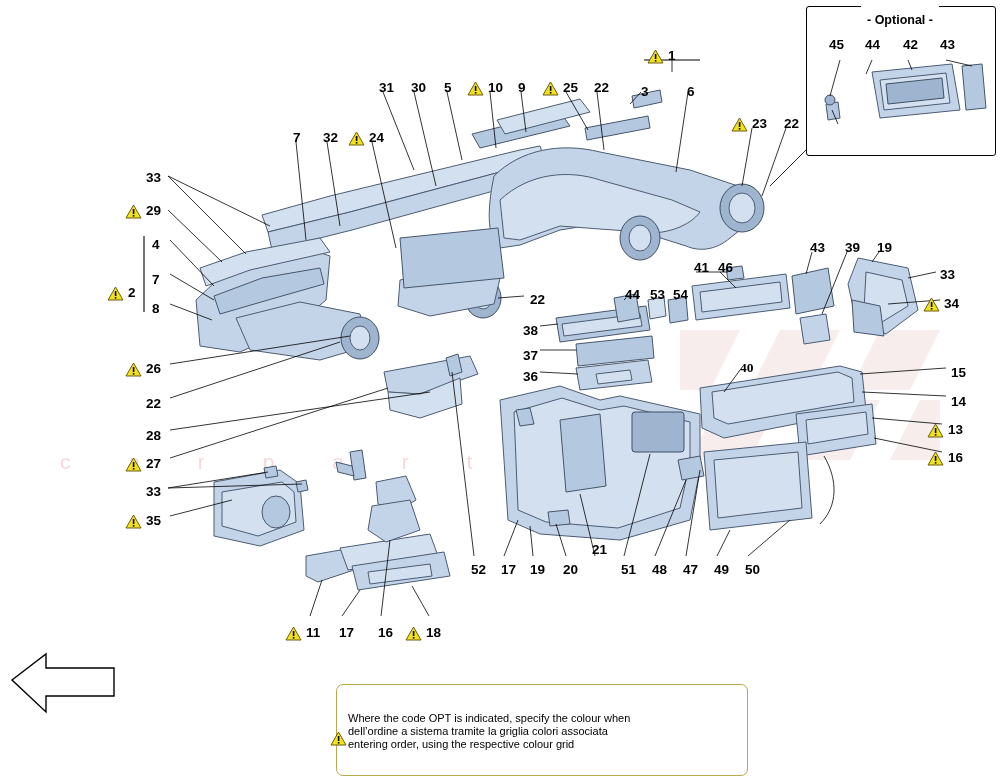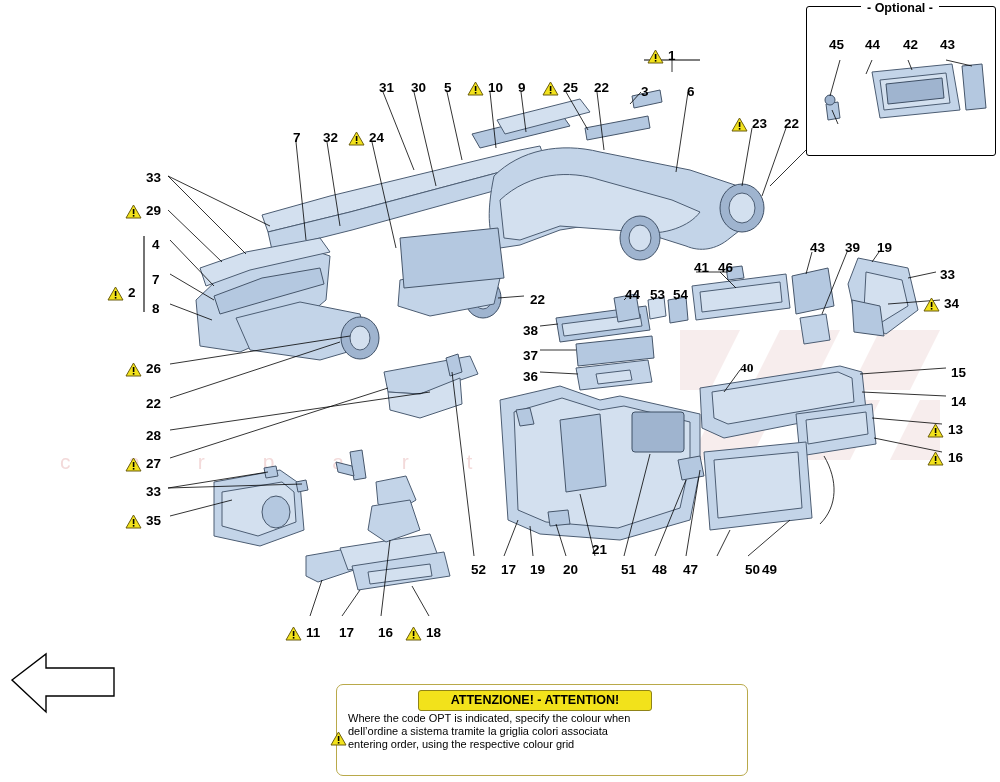--- a/index.html
+++ b/index.html
@@ -85,21 +85,21 @@
     height: 148px;
     border: 1px solid #000;
     border-radius: 3px;
     background: transparent;
   }
   .optional-title {
     position: absolute;
     left: 861px;
     top: 0px;
     background: #fff;
-    padding: 1px 6px;
+    padding: 13px 6px;
     font-size: 12.5px;
     font-weight: bold;
     font-family: "Liberation Sans", sans-serif;
   }
   
   .att-box {
     position: absolute;
     left: 336px;
     top: 684px;
     width: 412px;
@@ -471,40 +471,39 @@
       <div class="lbl" style="left: 523px; top: 348px;">37</div>
       <div class="lbl" style="left: 523px; top: 369px;">36</div>
       <div class="lbl" style="left: 471px; top: 562px;">52</div>
       <div class="lbl" style="left: 501px; top: 562px;">17</div>
       <div class="lbl" style="left: 530px; top: 562px;">19</div>
       <div class="lbl" style="left: 563px; top: 562px;">20</div>
       <div class="lbl" style="left: 592px; top: 542px;">21</div>
       <div class="lbl" style="left: 621px; top: 562px;">51</div>
       <div class="lbl" style="left: 652px; top: 562px;">48</div>
       <div class="lbl" style="left: 683px; top: 562px;">47</div>
-      <div class="lbl" style="left: 714px; top: 562px; margin-left: 48px;">49</div>
+      <div class="lbl" style="left: 714px; top: 562px;">49</div>
       <div class="lbl" style="left: 745px; top: 562px;">50</div>
       <svg viewBox="0 0 17 15" class="warn" style="left: 285px; top: 626px;">
         <polygon points="8.5,1 16,14 1,14" fill="#f2e21b" stroke="#6b5d10" stroke-width="1"></polygon>
         <rect x="7.8" y="5" width="1.6" height="5" fill="#000"></rect>
         <rect x="7.8" y="11" width="1.6" height="1.6" fill="#000"></rect>
       </svg>
       <div class="lbl" style="left: 306px; top: 625px;">11</div>
       <div class="lbl" style="left: 339px; top: 625px;">17</div>
       <div class="lbl" style="left: 378px; top: 625px;">16</div>
       <svg viewBox="0 0 17 15" class="warn" style="left: 405px; top: 626px;">
         <polygon points="8.5,1 16,14 1,14" fill="#f2e21b" stroke="#6b5d10" stroke-width="1"></polygon>
         <rect x="7.8" y="5" width="1.6" height="5" fill="#000"></rect>
         <rect x="7.8" y="11" width="1.6" height="1.6" fill="#000"></rect>
       </svg>
       <div class="lbl" style="left: 426px; top: 625px;">18</div>
     </div>
 
   <div class="att-box"></div>
-  <div class="att-head">ATTENZIONE! - ATTENTION!</div>
   <svg class="att-warn" viewBox="0 0 17 15">
     <polygon points="8.5,1 16,14 1,14" fill="#f2e21b" stroke="#6b5d10" stroke-width="1"></polygon>
     <rect x="7.8" y="5" width="1.6" height="5" fill="#000"></rect>
     <rect x="7.8" y="11" width="1.6" height="1.6" fill="#000"></rect>
   </svg>
   <div class="att-body">
     <div>Where the code OPT is indicated, specify the colour when</div>
     <div>dell’ordine a sistema tramite la griglia colori associata</div>
     <div>entering order, using the respective colour grid</div>
   </div>

